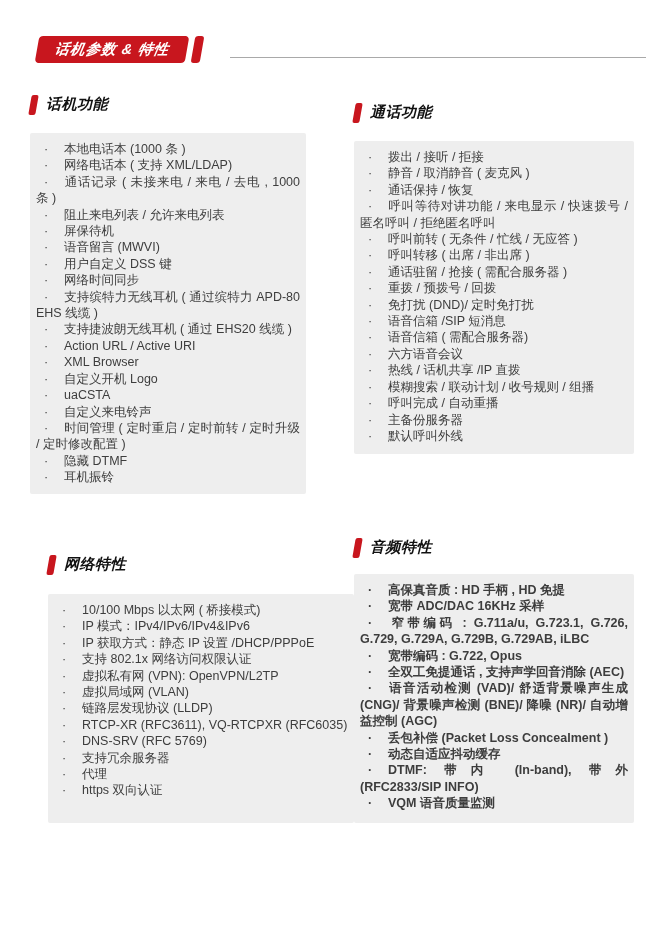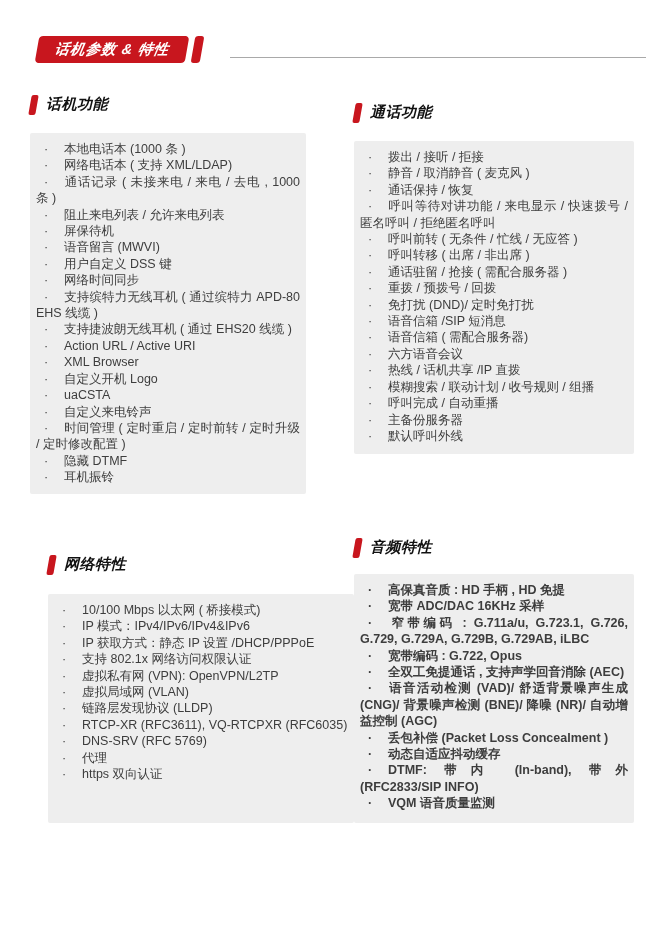--- a/index.html
+++ b/index.html
@@ -216,20 +216,21 @@
 
         <div class="item"><span class="dot"></span><span>虚拟局域网 (VLAN)</span></div>
 
         <div class="item"><span class="dot"></span><span>链路层发现协议 (LLDP)</span></div>
 
 
         <div class="item"><span class="dot"></span><span>RTCP-XR (RFC3611), VQ-RTCPXR (RFC6035)</span></div>
 
         <div class="item"><span class="dot"></span><span>DNS-SRV (RFC 5769)</span></div>
 
+        <div class="item"><span class="dot"></span><span>支持冗余服务器</span></div>
 
         <div class="item"><span class="dot"></span><span>代理</span></div>
 
         <div class="item"><span class="dot"></span><span>https 双向认证</span></div>
       </div>
   </section>
 
   <section class="feature-section s4">
     <div class="sec-header">
       <span class="sec-bar"></span>

